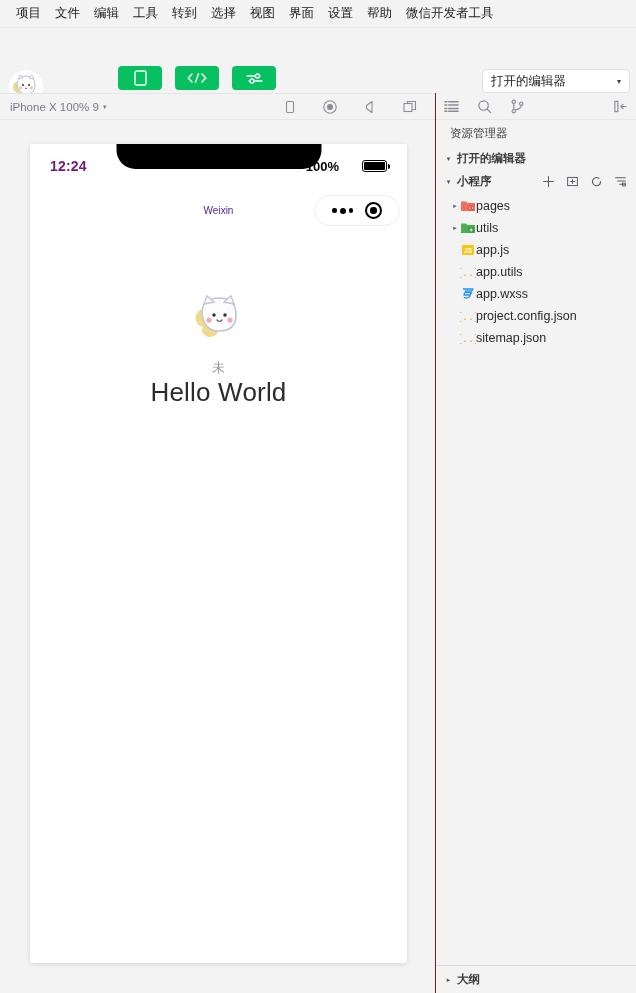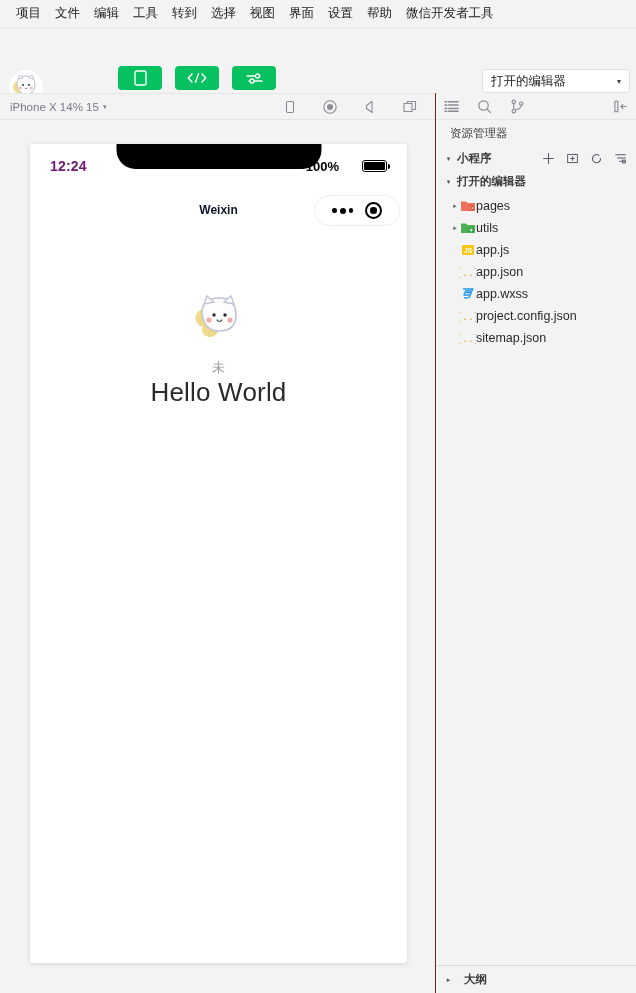--- a/index.html
+++ b/index.html
@@ -116,21 +116,21 @@
     width: 2.2px; height: 5px; background: #000; border-radius: 0 2px 2px 0;
   }
   .battery .fill { width: 100%; height: 100%; background: #000; border-radius: 1px; }
 
   .navbar {
     height: 44px; display: flex; align-items: center;
     position: relative; background: #fff;
   }
   .nav-title {
     position: absolute; left: 50%; transform: translateX(-50%);
-    font-size: 12px; color: #0f172a; font-weight: 700;
+    font-size: 10px; color: #4c1d95; font-weight: 400;
   }
   .capsule {
     position: absolute; right: 7px; top: 7px;
     width: 86px; height: 31px; border-radius: 16px;
     border: 1px solid #eeeeee; background: #fff;
     display: flex; align-items: center; justify-content: space-around;
     padding: 0 11px;
   }
   .dots { display: flex; align-items: center; gap: 3px; }
   .dots i { width: 4.5px; height: 4.5px; background: #000; border-radius: 50%; display:block; }
@@ -187,21 +187,21 @@
   .row {
     height: 22px; display: flex; align-items: center;
     font-size: 12.5px; color: #2b2b2b; cursor: pointer;
     padding-left: 14px; 
   }
   .row .tw2 { width: 10px; font-size: 7px; color: #666; text-align: center; }
   .fico { width: 16px; height: 16px; flex: none; display:block; }
   .outline-sect {
     margin-top: auto; height: 28px;
     border-top: 1px solid #dcdcdc;
-    display: flex; align-items: center; padding-left: 8px; gap: 11px;
+    display: flex; align-items: center; padding-left: 8px; gap: 4px;
     font-size: 11.5px; color: #3b3b3b; font-weight: bold; cursor: pointer;
   }
 </style>
 </head>
 <body>
 
 <div class="app">
 
   <div class="menubar">
     <div class="menu-item">项目</div>
@@ -268,21 +268,21 @@
     </div>
 
     <div class="mode-select">
       <span>打开的编辑器</span>
       <span class="caret">▾</span>
     </div>
   </div>
 
   <div class="devicebar">
     <div class="device-label">
-      <span>iPhone X 14% 15</span>
+      <span>iPhone X 100% 9</span>
       <span class="caret">▾</span>
     </div>
     <div class="device-icons">
       <svg class="dev-ico" viewBox="0 0 16 16">
         <rect x="4.5" y="2.5" width="7" height="11" rx="1.2" fill="none" stroke="currentColor" stroke-width="1.1"></rect>
       </svg>
       <svg class="dev-ico" viewBox="0 0 16 16">
         <circle cx="8" cy="8" r="6.2" fill="none" stroke="currentColor" stroke-width="1.1"></circle>
         <circle cx="8" cy="8" r="3" fill="currentColor"></circle>
       </svg>
@@ -368,44 +368,44 @@
       <svg class="rp-ico rp-collapse" viewBox="0 0 16 16">
         <rect x="2" y="2.5" width="3.2" height="11" fill="none" stroke="currentColor" stroke-width="1.2"></rect>
         <path d="M14 8 H8.5 M10.6 5.8 L8.4 8 L10.6 10.2" fill="none" stroke="currentColor" stroke-width="1.2" stroke-linecap="round" stroke-linejoin="round"></path>
       </svg>
     </div>
 
     <div class="rp-title">资源管理器</div>
 
     <div class="section-head">
       <span class="tw">▾</span>
+      <span>打开的编辑器</span>
+    </div>
+
+    <div class="section-head">
+      <span class="tw">▾</span>
       <span>小程序</span>
       <span class="sect-actions">
         <svg class="sa-ico" viewBox="0 0 16 16">
           <path d="M8 2 V14 M2 8 H14" stroke="currentColor" stroke-width="1.3" stroke-linecap="round"></path>
         </svg>
         <svg class="sa-ico" viewBox="0 0 16 16">
           <rect x="2" y="3" width="12" height="10" fill="none" stroke="currentColor" stroke-width="1.2"></rect>
           <path d="M8 5.6 V10.4 M5.6 8 H10.4" stroke="currentColor" stroke-width="1.2" stroke-linecap="round"></path>
         </svg>
         <svg class="sa-ico" viewBox="0 0 16 16">
           <path d="M13 8 A5 5 0 1 1 11 4.2" fill="none" stroke="currentColor" stroke-width="1.3" stroke-linecap="round"></path>
         </svg>
         <svg class="sa-ico" viewBox="0 0 16 16">
           <path d="M2 3.5 H14 M4.5 7.5 H14 M7 11.5 H13" stroke="currentColor" stroke-width="1.3" stroke-linecap="round"></path>
           <rect x="10.5" y="10" width="3.5" height="3.5" fill="none" stroke="currentColor" stroke-width="1.1"></rect>
         </svg>
       </span>
     </div>
 
-    <div class="section-head">
-      <span class="tw">▾</span>
-      <span>打开的编辑器</span>
-    </div>
-
     <div class="tree">
 
       <div class="row">
         <span class="tw2">▸</span>
         <svg class="fico" viewBox="0 0 16 16">
           <path d="M1 3.5 H6 L7.4 5 H15 V13 H1 Z" fill="#f2705b"></path>
           <rect x="8.5" y="7.5" width="5.5" height="5" rx="1" fill="#d94f3d"></rect>
           <path d="M10.3 9 L9.3 10 L10.3 11 M12.2 9 L13.2 10 L12.2 11" stroke="#fff" stroke-width="0.8" fill="none" stroke-linecap="round"></path>
         </svg>
         <span>pages</span>
@@ -428,21 +428,21 @@
           <text x="8" y="10.8" font-family="Liberation Sans, sans-serif" font-size="6.5" font-weight="bold" fill="#fff" text-anchor="middle">JS</text>
         </svg>
         <span>app.js</span>
       </div>
 
       <div class="row">
         <span class="tw2"></span>
         <svg class="fico" viewBox="0 0 16 16">
           <text x="8" y="12" font-family="Liberation Mono, monospace" font-size="10" fill="#e8a33d" text-anchor="middle">{..}</text>
         </svg>
-        <span>app.json</span>
+        <span>app.utils</span>
       </div>
 
       <div class="row">
         <span class="tw2"></span>
         <svg class="fico" viewBox="0 0 16 16">
           <path d="M3.5 3 H13 L11.8 5 H5.5 L5.2 6.6 H11.4 L10.2 9 H4 L4.4 7.5 M4 9 H10.2 L9.4 11 Q7 12.6 4.4 11.6" fill="none" stroke="#2196f3" stroke-width="1.35" stroke-linejoin="round" stroke-linecap="round"></path>
         </svg>
         <span>app.wxss</span>
       </div>
 

